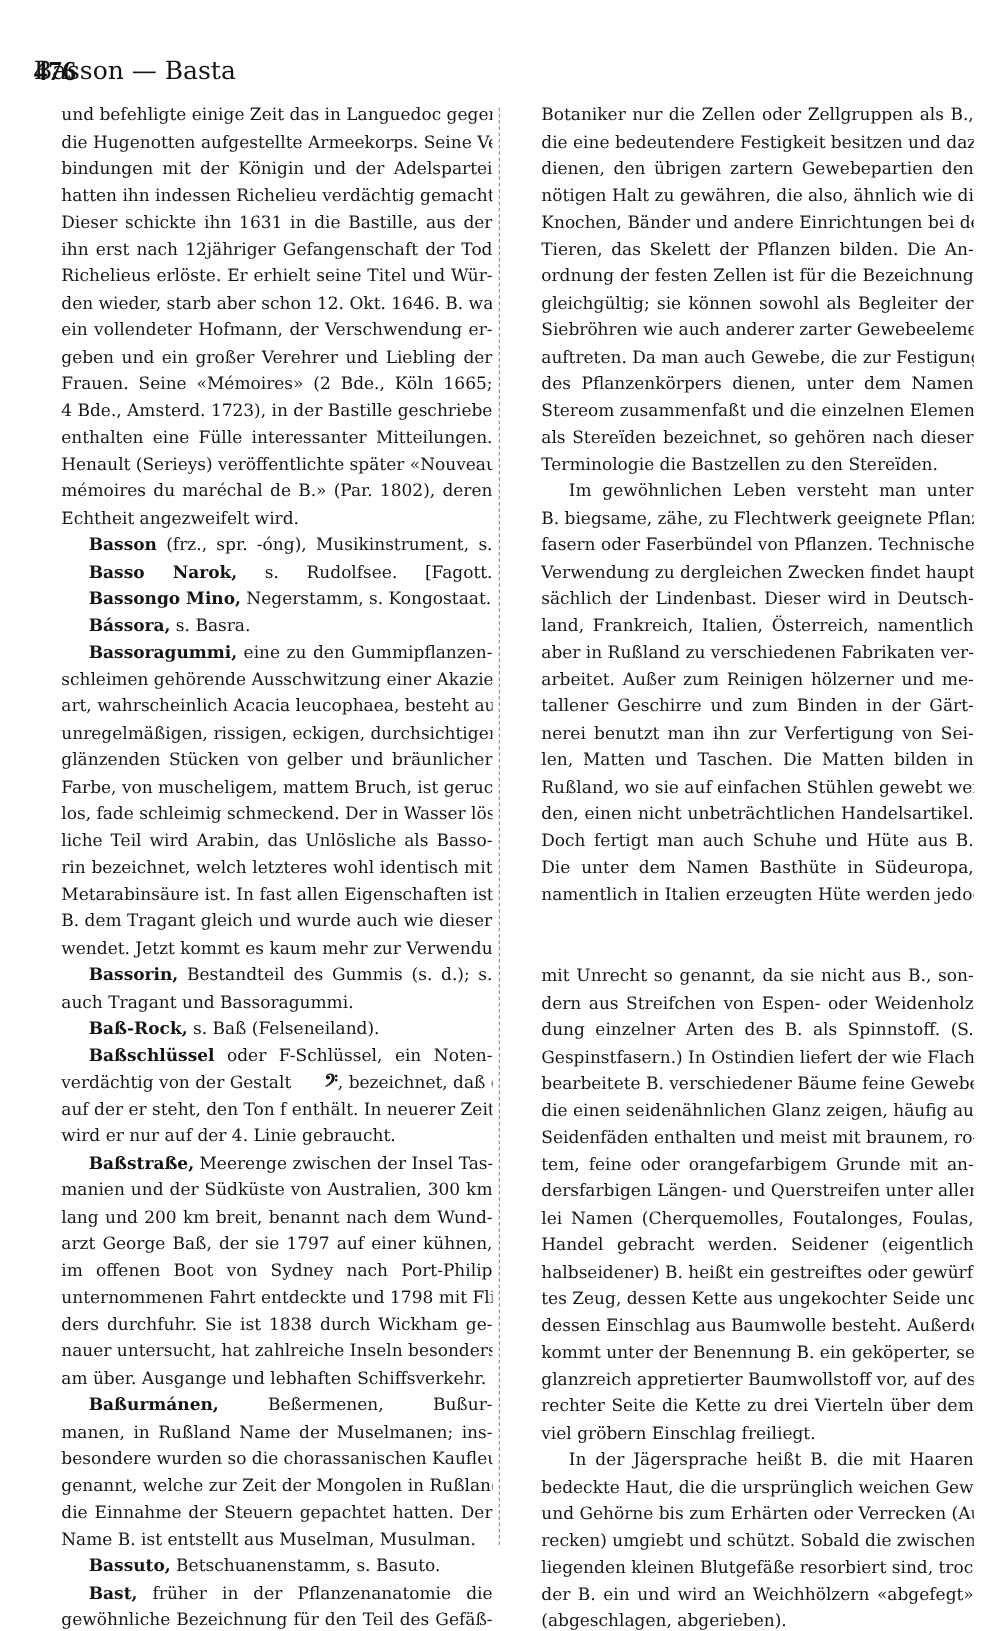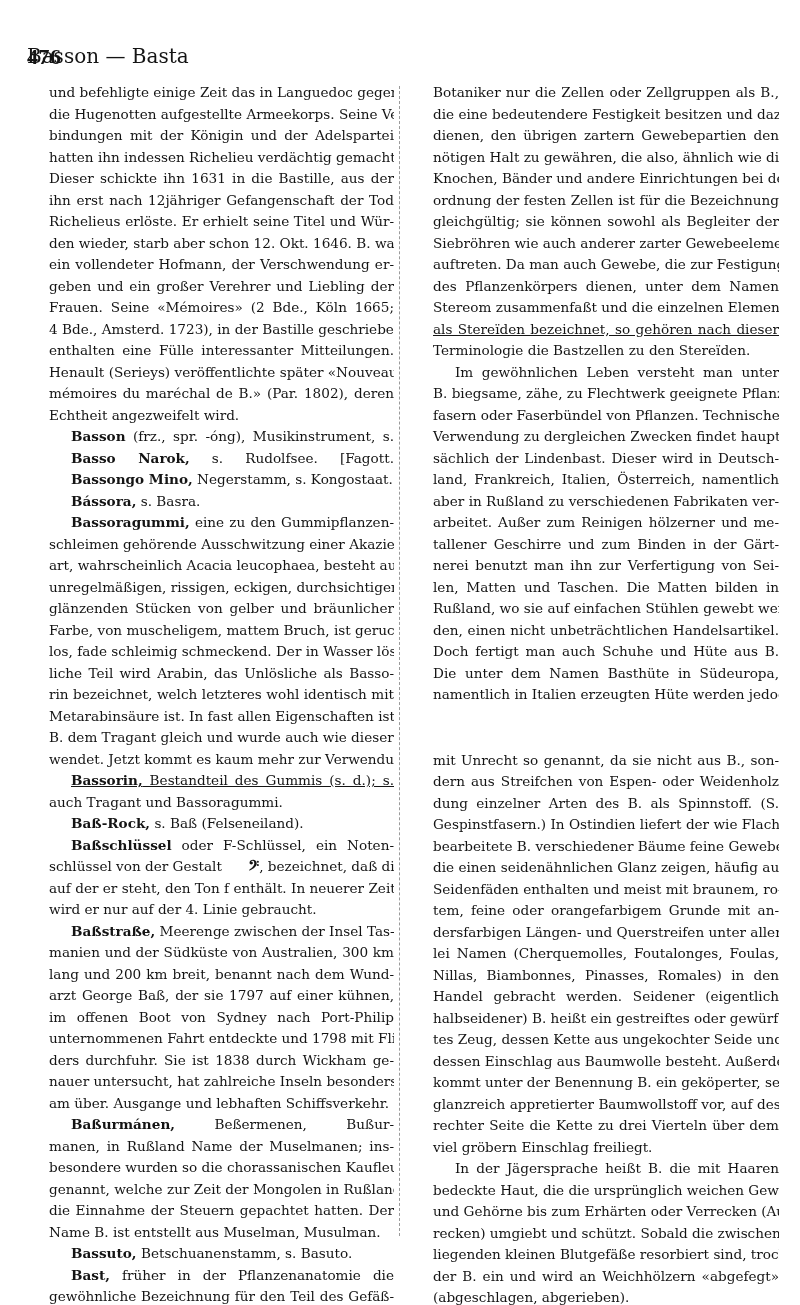--- a/index.html
+++ b/index.html
@@ -71,29 +71,29 @@
         <span class="line" style="padding-left: 0px;"><span>glänzenden Stücken von gelber und bräunlicher</span></span>
         <span class="line" style="padding-left: 0px;"><span>Farbe, von muscheligem, mattem Bruch, ist geruch-</span></span>
         <span class="line" style="padding-left: 0px;"><span>los, fade schleimig schmeckend. Der in Wasser lös-</span></span>
         <span class="line" style="padding-left: 0px;"><span>liche Teil wird Arabin, das Unlösliche als Basso-</span></span>
         <span class="line" style="padding-left: 0px;"><span>rin bezeichnet, welch letzteres wohl identisch mit</span></span>
         <span class="line" style="padding-left: 0px;"><span>Metarabinsäure ist. In fast allen Eigenschaften ist das</span></span>
         <span class="line" style="padding-left: 0px;"><span>B. dem Tragant gleich und wurde auch wie dieser ver-</span></span>
         <span class="line last" style="padding-left: 0px;"><span>wendet. Jetzt kommt es kaum mehr zur Verwendung.</span></span>
       </div>
       <div class="para">
-        <span class="line" style="padding-left: 22px; text-decoration: underline;"><span class="hw">Bassorin,</span><span> Bestandteil des Gummis (s. d.); s.</span></span>
+        <span class="line" style="padding-left: 22px;"><span class="hw">Bassorin,</span><span> Bestandteil des Gummis (s. d.); s.</span></span>
         <span class="line last" style="padding-left: 0px;"><span>auch Tragant und Bassoragummi.</span></span>
       </div>
       <div class="para">
         <span class="line last" style="padding-left: 22px;"><span class="hw">Baß-Rock,</span><span> s. Baß (Felseneiland).</span></span>
       </div>
       <div class="para">
         <span class="line" style="padding-left: 22px;"><span class="hw">Baßschlüssel</span><span> oder F-Schlüssel, ein Noten-</span></span>
-        <span class="line" style="padding-left: 0px;"><span>schlüssel von der Gestalt </span><span class="clef">𝄢</span><span>, bezeichnet, daß die Linie,</span></span>
+        <span class="line" style="padding-left: 0px;"><span>verdächtig von der Gestalt </span><span class="clef">𝄢</span><span>, bezeichnet, daß die Linie,</span></span>
         <span class="line" style="padding-left: 0px;"><span>auf der er steht, den Ton f enthält. In neuerer Zeit</span></span>
         <span class="line last" style="padding-left: 0px;"><span>wird er nur auf der 4. Linie gebraucht.</span></span>
       </div>
       <div class="para">
         <span class="line" style="padding-left: 22px;"><span class="hw">Baßstraße,</span><span> Meerenge zwischen der Insel Tas-</span></span>
         <span class="line" style="padding-left: 0px;"><span>manien und der Südküste von Australien, 300 km</span></span>
         <span class="line" style="padding-left: 0px;"><span>lang und 200 km breit, benannt nach dem Wund-</span></span>
         <span class="line" style="padding-left: 0px;"><span>arzt George Baß, der sie 1797 auf einer kühnen,</span></span>
         <span class="line" style="padding-left: 0px;"><span>im offenen Boot von Sydney nach Port-Philip</span></span>
         <span class="line" style="padding-left: 0px;"><span>unternommenen Fahrt entdeckte und 1798 mit Flin-</span></span>
@@ -118,27 +118,28 @@
       </div>
     </div>
   <div class="divider"></div>
   <div class="column col-right" id="col-right">
       <div class="para">
         <span class="line" style="padding-left: 0px;"><span>Botaniker nur die Zellen oder Zellgruppen als B.,</span></span>
         <span class="line" style="padding-left: 0px;"><span>die eine bedeutendere Festigkeit besitzen und dazu</span></span>
         <span class="line" style="padding-left: 0px;"><span>dienen, den übrigen zartern Gewebepartien den</span></span>
         <span class="line" style="padding-left: 0px;"><span>nötigen Halt zu gewähren, die also, ähnlich wie die</span></span>
         <span class="line" style="padding-left: 0px;"><span>Knochen, Bänder und andere Einrichtungen bei den</span></span>
+        <span class="line" style="padding-left: 0px;"><span>Tieren, das Skelett der Pflanzen bilden. Die An-</span></span>
         <span class="line" style="padding-left: 0px;"><span>ordnung der festen Zellen ist für die Bezeichnung</span></span>
         <span class="line" style="padding-left: 0px;"><span>gleichgültig; sie können sowohl als Begleiter der</span></span>
         <span class="line" style="padding-left: 0px;"><span>Siebröhren wie auch anderer zarter Gewebeelemente</span></span>
         <span class="line" style="padding-left: 0px;"><span>auftreten. Da man auch Gewebe, die zur Festigung</span></span>
         <span class="line" style="padding-left: 0px;"><span>des Pflanzenkörpers dienen, unter dem Namen</span></span>
         <span class="line" style="padding-left: 0px;"><span>Stereom zusammenfaßt und die einzelnen Elemente</span></span>
-        <span class="line" style="padding-left: 0px; text-decoration: underline;"><span>als Stereïden bezeichnet, so gehören nach dieser</span></span>
+        <span class="line" style="padding-left: 0px;"><span>als Stereïden bezeichnet, so gehören nach dieser</span></span>
         <span class="line last" style="padding-left: 0px;"><span>Terminologie die Bastzellen zu den Stereïden.</span></span>
       </div>
       <div class="para">
         <span class="line" style="padding-left: 22px;"><span>Im gewöhnlichen Leben versteht man unter</span></span>
         <span class="line" style="padding-left: 0px;"><span>B. biegsame, zähe, zu Flechtwerk geeignete Pflanzen-</span></span>
         <span class="line" style="padding-left: 0px;"><span>fasern oder Faserbündel von Pflanzen. Technische</span></span>
         <span class="line" style="padding-left: 0px;"><span>Verwendung zu dergleichen Zwecken findet haupt-</span></span>
         <span class="line" style="padding-left: 0px;"><span>sächlich der Lindenbast. Dieser wird in Deutsch-</span></span>
         <span class="line" style="padding-left: 0px;"><span>land, Frankreich, Italien, Österreich, namentlich</span></span>
         <span class="line" style="padding-left: 0px;"><span>aber in Rußland zu verschiedenen Fabrikaten ver-</span></span>
@@ -154,21 +155,20 @@
         <span class="line" style="padding-left: 0px; margin-top: 44px;"><span>mit Unrecht so genannt, da sie nicht aus B., son-</span></span>
         <span class="line" style="padding-left: 0px;"><span>dern aus Streifchen von Espen- oder Weidenholz</span></span>
         <span class="line" style="padding-left: 0px;"><span>dung einzelner Arten des B. als Spinnstoff. (S.</span></span>
         <span class="line" style="padding-left: 0px;"><span>Gespinstfasern.) In Ostindien liefert der wie Flachs</span></span>
         <span class="line" style="padding-left: 0px;"><span>bearbeitete B. verschiedener Bäume feine Gewebe,</span></span>
         <span class="line" style="padding-left: 0px;"><span>die einen seidenähnlichen Glanz zeigen, häufig auch</span></span>
         <span class="line" style="padding-left: 0px;"><span>Seidenfäden enthalten und meist mit braunem, ro-</span></span>
         <span class="line" style="padding-left: 0px;"><span>tem, feine oder orangefarbigem Grunde mit an-</span></span>
         <span class="line" style="padding-left: 0px;"><span>dersfarbigen Längen- und Querstreifen unter aller-</span></span>
         <span class="line" style="padding-left: 0px;"><span>lei Namen (Cherquemolles, Foutalonges, Foulas,</span></span>
-        <span class="line" style="padding-left: 0px;"><span>Nillas, Biambonnes, Pinasses, Romales) in den</span></span>
         <span class="line" style="padding-left: 0px;"><span>Handel gebracht werden. Seidener (eigentlich</span></span>
         <span class="line" style="padding-left: 0px;"><span>halbseidener) B. heißt ein gestreiftes oder gewürfel-</span></span>
         <span class="line" style="padding-left: 0px;"><span>tes Zeug, dessen Kette aus ungekochter Seide und</span></span>
         <span class="line" style="padding-left: 0px;"><span>dessen Einschlag aus Baumwolle besteht. Außerdem</span></span>
         <span class="line" style="padding-left: 0px;"><span>kommt unter der Benennung B. ein geköperter, sehr</span></span>
         <span class="line" style="padding-left: 0px;"><span>glanzreich appretierter Baumwollstoff vor, auf dessen</span></span>
         <span class="line" style="padding-left: 0px;"><span>rechter Seite die Kette zu drei Vierteln über dem</span></span>
         <span class="line last" style="padding-left: 0px;"><span>viel gröbern Einschlag freiliegt.</span></span>
       </div>
       <div class="para">

